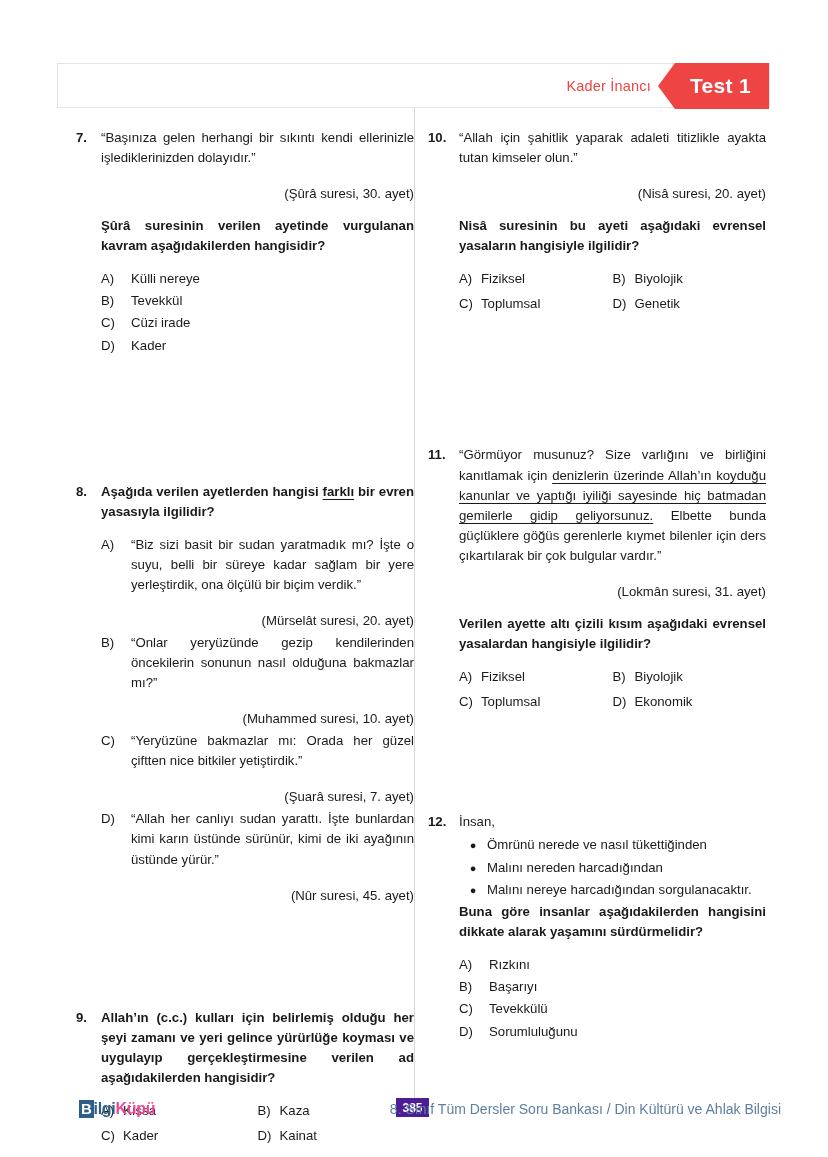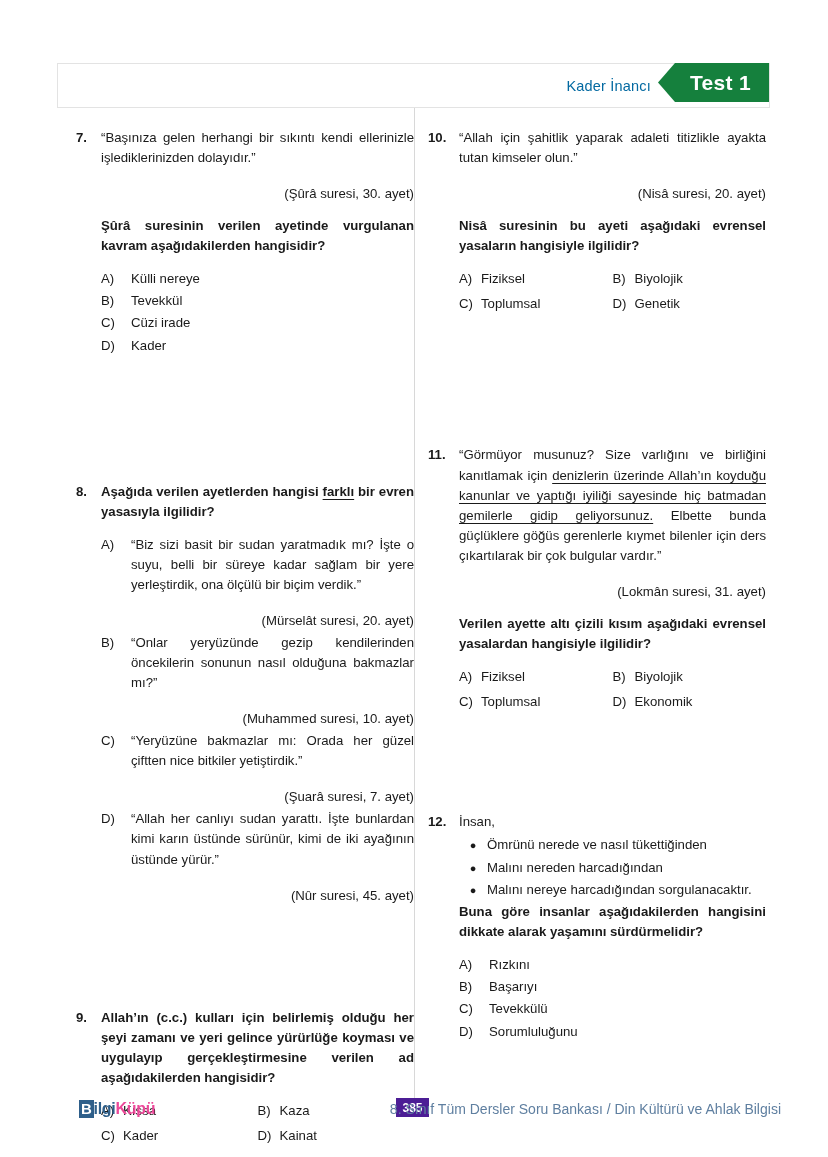--- a/index.html
+++ b/index.html
@@ -26,31 +26,31 @@
     border: 1px solid #e3e3e3;
     box-sizing: border-box;
     background: #fff;
   }
   .header-topic {
     position: absolute;
     right: 118px;
     top: 50%;
     transform: translateY(-50%);
     font-size: 14.5px;
-    color: #0369a1;
+    color: #ef4444;
     letter-spacing: .2px;
     white-space: nowrap;
   }
   .test-badge {
     position: absolute;
     right: 0px;
     top: -1px;
-    height: 39px;
+    height: 46px;
     width: 111px;
-    background: #15803d;
+    background: #ef4444;
     display: flex;
     align-items: center;
     justify-content: center;
     -webkit-clip-path: polygon(0 50%, 17px 0, 100% 0, 100% 100%, 17px 100%);
     clip-path: polygon(0 50%, 17px 0, 100% 0, 100% 100%, 17px 100%);
   }
   .test-badge span {
     color: #ffffff;
     font-size: 21px;
     font-weight: bold;

